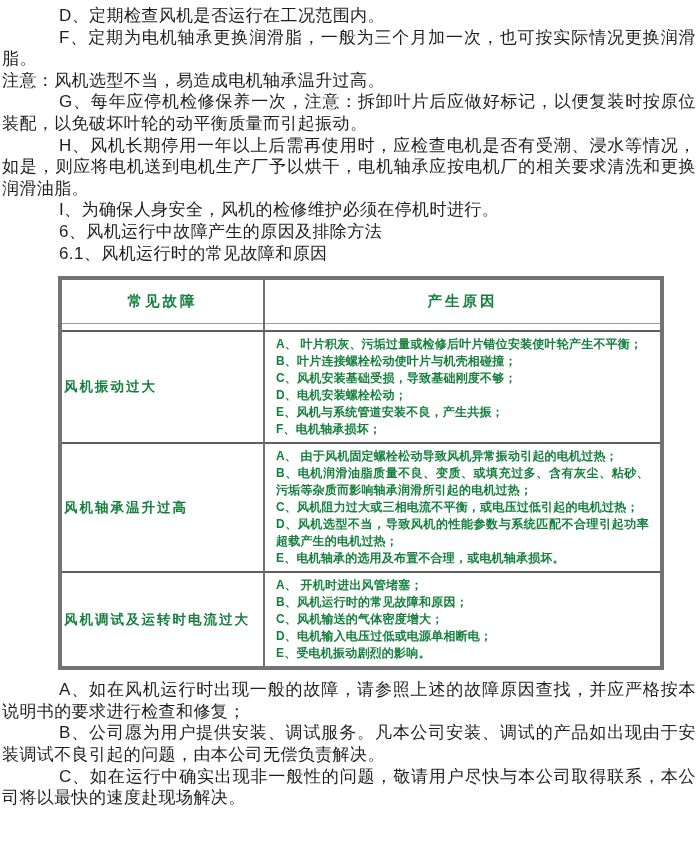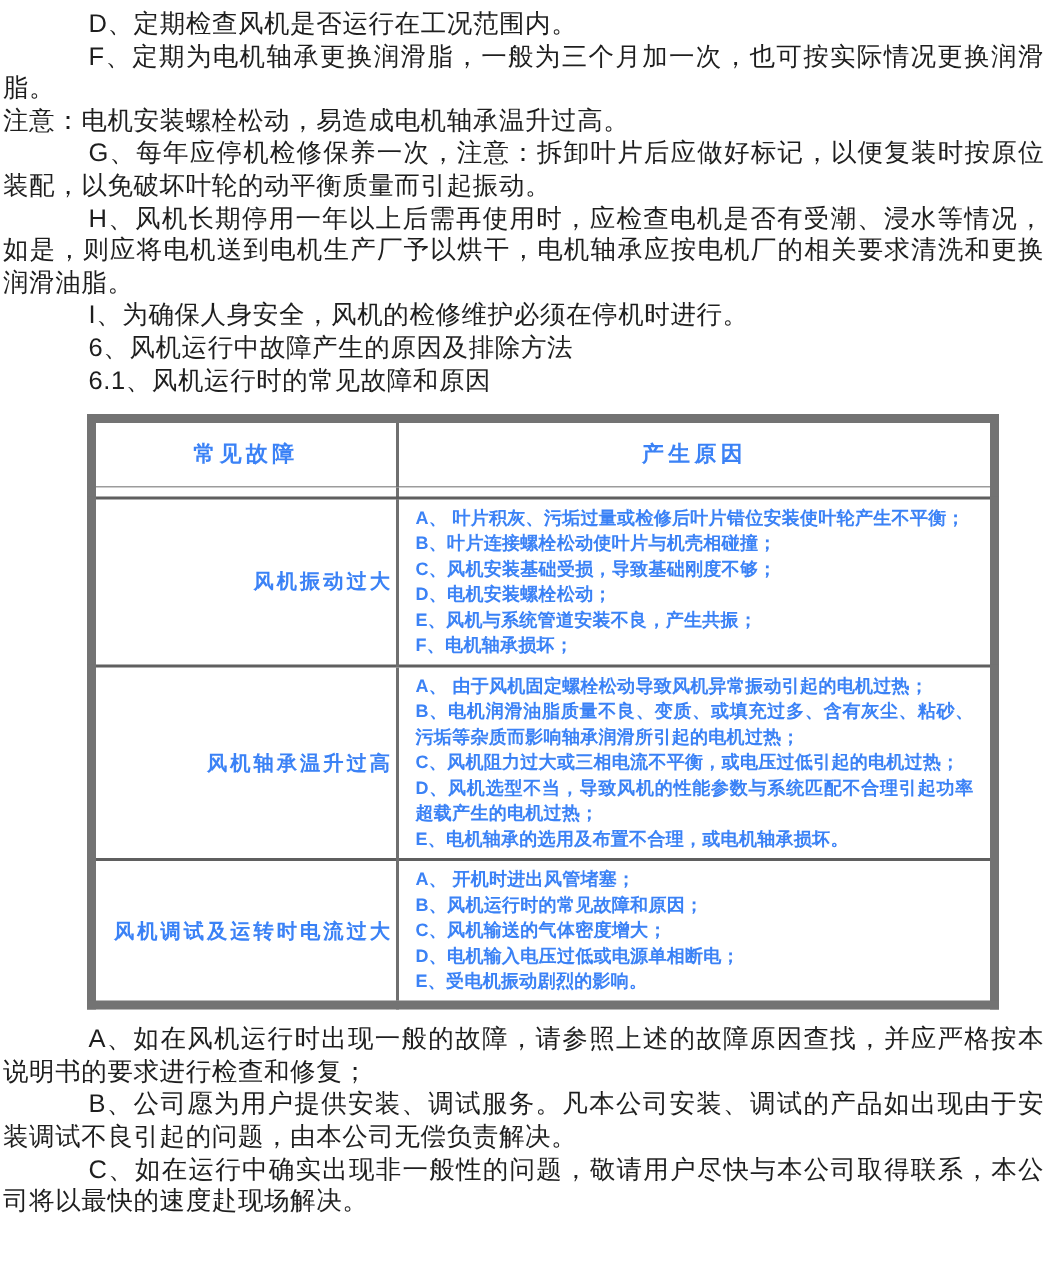--- a/index.html
+++ b/index.html
@@ -22,22 +22,22 @@
     letter-spacing: 0.4px;
     text-align: justify;
   }
   .para.indent { text-indent: 57px; }
 
   table.fault-table {
     border-collapse: collapse;
     table-layout: fixed;
     width: 602px;
     margin: 12px 0 9px 56px;
-    border: 6px solid #737373;
-    color: #3b82f6;
+    border: 4px solid #737373;
+    color: #15803d;
   }
   table.fault-table th,
   table.fault-table td {
     border-left: 2px solid #6f6f6f;
     border-right: 2px solid #6f6f6f;
   }
   col.c-fault { width: 204px; }
   col.c-cause { width: 398px; }
 
   tr.header-row th {
@@ -52,21 +52,21 @@
   }
   tr.spacer-row th {
     height: 8px;
     padding: 0;
     border-bottom: 2px solid #5f5f5f;
   }
   tbody tr { border-bottom: 2px solid #5f5f5f; }
   tbody tr:last-child { border-bottom: none; }
 
   td.fault-cell {
-    text-align: right;
+    text-align: left;
     vertical-align: middle;
     font-size: 13.5px;
     font-weight: bold;
     letter-spacing: 2px;
     padding: 0 2px;
   }
   td.cause-cell {
     vertical-align: middle;
     padding: 4px 11px 4px 11px;
   }
@@ -78,21 +78,21 @@
     text-align: justify;
   }
 </style>
 </head>
 <body>
 
 <div class="doc">
 
   <p class="para indent">D、定期检查风机是否运行在工况范围内。</p>
   <p class="para indent">F、定期为电机轴承更换润滑脂，一般为三个月加一次，也可按实际情况更换润滑脂。</p>
-  <p class="para">注意：电机安装螺栓松动，易造成电机轴承温升过高。</p>
+  <p class="para">注意：风机选型不当，易造成电机轴承温升过高。</p>
   <p class="para indent">G、每年应停机检修保养一次，注意：拆卸叶片后应做好标记，以便复装时按原位装配，以免破坏叶轮的动平衡质量而引起振动。</p>
   <p class="para indent">H、风机长期停用一年以上后需再使用时，应检查电机是否有受潮、浸水等情况，如是，则应将电机送到电机生产厂予以烘干，电机轴承应按电机厂的相关要求清洗和更换润滑油脂。</p>
   <p class="para indent">I、为确保人身安全，风机的检修维护必须在停机时进行。</p>
   <p class="para indent">6、风机运行中故障产生的原因及排除方法</p>
   <p class="para indent">6.1、风机运行时的常见故障和原因</p>
 
   <table class="fault-table">
     <colgroup>
       <col class="c-fault">
       <col class="c-cause">

